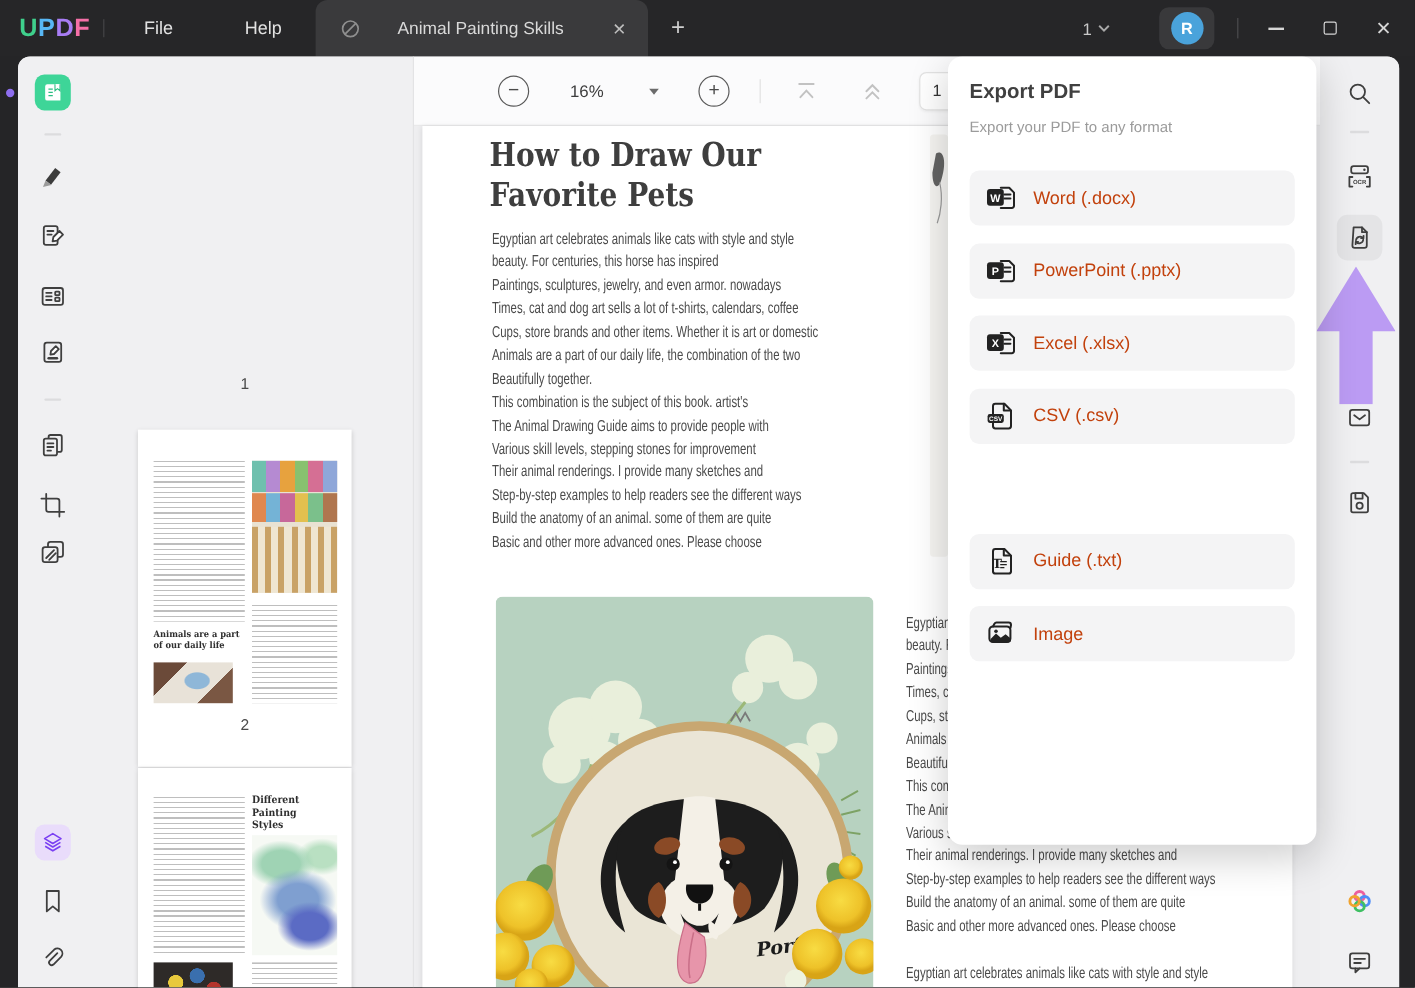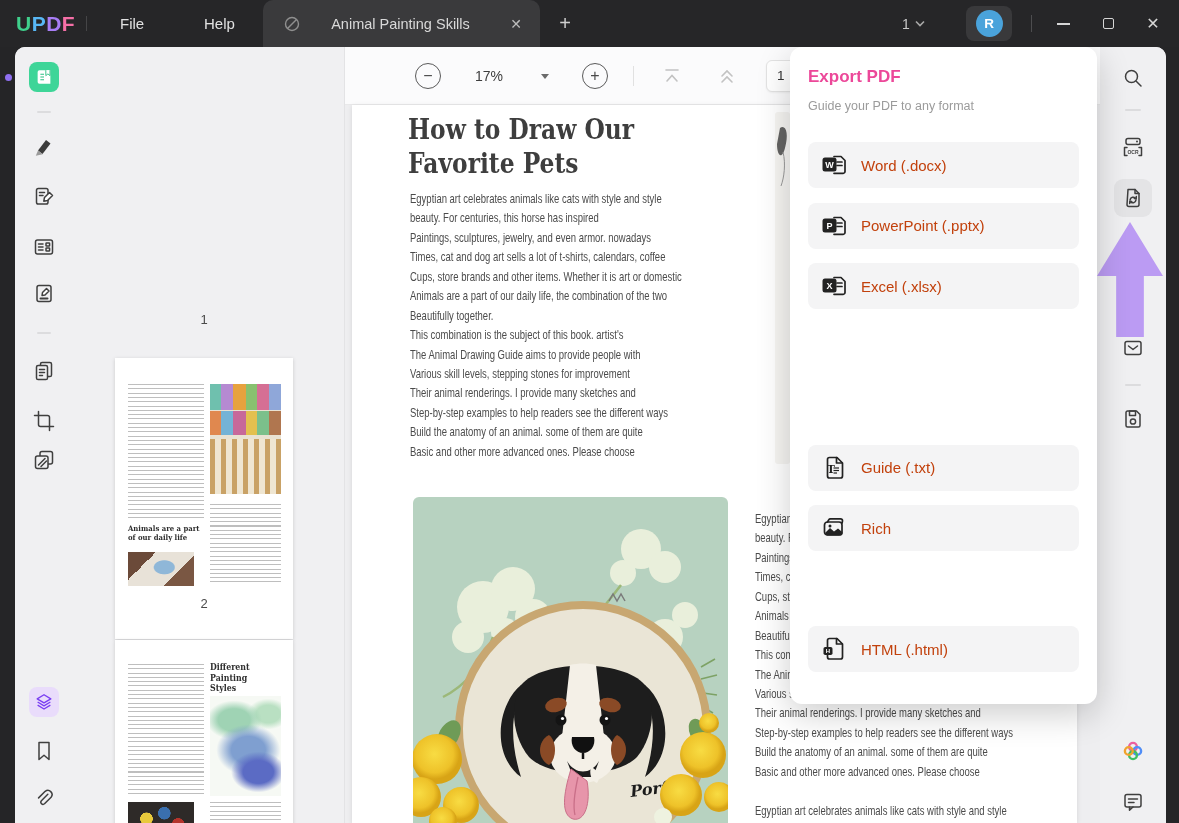--- a/index.html
+++ b/index.html
@@ -104,21 +104,21 @@
   
   .rrail{position:absolute;left:1085px;top:0;width:66px;height:776px;background:#f0f0f2;}
   .rr-item{position:absolute;left:22px;width:22px;height:22px;display:flex;align-items:center;justify-content:center;}
   .rr-active{position:absolute;left:14px;width:38px;height:38px;background:#e4e4e6;border-radius:9px;display:flex;align-items:center;justify-content:center;}
   .rr-div{position:absolute;left:25px;width:16px;height:2px;border-radius:1px;background:#dcdcde;}
   .up-arrow{position:absolute;left:1082px;top:175px;width:66px;height:115px;background:var(--accent-purple);opacity:.93;
     clip-path:polygon(50% 0,100% 47%,71% 47%,71% 100%,29% 100%,29% 47%,0 47%);}
 
   
   .xpanel{position:absolute;left:775px;top:0;width:307px;height:657px;background:#fff;border-radius:12px;box-shadow:0 10px 34px rgba(0,0,0,.20);z-index:60;}
-  .xtitle{position:absolute;left:18px;top:20px;font-size:17px;font-weight:700;color:#ec4899;}
+  .xtitle{position:absolute;left:18px;top:20px;font-size:17px;font-weight:700;color:#404040;}
   .xsub{position:absolute;left:18px;top:52px;font-size:12.5px;color:#9b9b9b;}
   .xitem{position:absolute;left:18px;width:271px;height:46px;background:#f4f4f5;border-radius:8px;display:flex;align-items:center;padding-left:13px;gap:14px;}
   .xlabel{font-size:15px;color:#c2410c;}
   .ic{stroke:#3f3f3f;stroke-width:1.5;fill:none;stroke-linecap:round;stroke-linejoin:round;}
   .icx{stroke:#222;stroke-width:1.7;fill:none;stroke-linecap:round;stroke-linejoin:round;}
 </style>
 </head>
 <body>
 
 <div class="app">
@@ -280,21 +280,21 @@
         <div class="mini-wc" style="left:95px;top:56px;width:71px;height:100px"></div>
         <div class="mini-buckets" style="left:13px;top:162px;width:66px;height:40px"></div>
         <div class="stripes" style="left:95px;top:162px;width:71px;height:40px"></div>
       </div>
     </div>
 
     <div class="main-toolbar">
       <div class="tbtn" style="left:70px">
           <span>−</span>
         </div>
-      <div class="zoomtxt" style="left:130px">17%</div>
+      <div class="zoomtxt" style="left:130px">16%</div>
       <div class="caret" style="left:196px"></div>
       <div class="tbtn" style="left:237px">
           <span>+</span>
         </div>
       <div class="tsep" style="left:288px"></div>
       <div class="tico" style="left:317px">
         <svg width="20" height="20" viewBox="0 0 20 20">
             <g stroke="#c2c2c2" stroke-width="1.6" fill="none" stroke-linecap="round">
               <line x1="4" y1="4" x2="16" y2="4"></line>
               <path d="M5 15 L10 9.5 L15 15"></path>
@@ -493,21 +493,21 @@
             <line x1="6.5" y1="11.5" x2="12" y2="11.5"></line>
             <path d="M7.5 16 v3.2 L11 16"></path>
         </svg>
       </div>
     </div>
 
     <div class="up-arrow"></div>
 
     <div class="xpanel">
       <div class="xtitle">Export PDF</div>
-      <div class="xsub">Guide your PDF to any format</div>
+      <div class="xsub">Export your PDF to any format</div>
 
       <div class="xitem" style="top:95px">
         <svg width="26" height="26" viewBox="0 0 26 26">
           <path class="icx" d="M13 4.5 h7 l4 4 v11 a1.8 1.8 0 0 1-1.8 1.8 H13"></path>
             <line class="icx" x1="16" y1="10" x2="21" y2="10"></line>
             <line class="icx" x1="16" y1="13.5" x2="21" y2="13.5"></line>
           <rect x="1.5" y="5.5" width="14" height="14" rx="2.5" fill="#222"></rect>
           <text x="8.5" y="16.4" text-anchor="middle" font-size="9" font-weight="700" fill="#fff" font-family="'Liberation Sans',sans-serif">W</text>
         </svg>
         <span class="xlabel">Word (.docx)</span>
@@ -528,20 +528,29 @@
         <svg width="26" height="26" viewBox="0 0 26 26">
           <path class="icx" d="M13 4.5 h7 l4 4 v11 a1.8 1.8 0 0 1-1.8 1.8 H13"></path>
             <line class="icx" x1="16" y1="10" x2="21" y2="10"></line>
             <line class="icx" x1="16" y1="13.5" x2="21" y2="13.5"></line>
           <rect x="1.5" y="5.5" width="14" height="14" rx="2.5" fill="#222"></rect>
           <text x="8.5" y="16.4" text-anchor="middle" font-size="9" font-weight="700" fill="#fff" font-family="'Liberation Sans',sans-serif">X</text>
         </svg>
         <span class="xlabel">Excel (.xlsx)</span>
       </div>
 
+      <div class="xitem" style="top:276.5px">
+        <svg width="26" height="26" viewBox="0 0 26 26">
+          <path class="icx" d="M8.5 2.5 h7.5 l5.5 5.5 v13 a2 2 0 0 1-2 2 h-11 a2 2 0 0 1-2-2 v-16.5 a2 2 0 0 1 2-2 z"></path>
+            <path class="icx" d="M15.5 2.5 v5.5 h5.5"></path>
+          <rect x="2" y="11" width="13.5" height="7.5" rx="1.8" fill="#222"></rect>
+          <text x="8.75" y="16.6" text-anchor="middle" font-size="5.4" font-weight="700" fill="#fff" font-family="'Liberation Sans',sans-serif">CSV</text>
+        </svg>
+        <span class="xlabel">CSV (.csv)</span>
+      </div>
 
 
       <div class="xitem" style="top:397.5px">
         <svg width="26" height="26" viewBox="0 0 26 26">
           <path class="icx" d="M8.5 2.5 h7.5 l5.5 5.5 v13 a2 2 0 0 1-2 2 h-11 a2 2 0 0 1-2-2 v-16.5 a2 2 0 0 1 2-2 z"></path>
             <path class="icx" d="M15.5 2.5 v5.5 h5.5"></path>
           <text x="6" y="18" font-family="'DejaVu Serif',serif" font-size="10.5" font-weight="700" fill="#222">T</text>
           <g stroke="#222" stroke-width="1.2">
               <line x1="12.5" y1="13" x2="18" y2="13"></line>
               <line x1="12.5" y1="15.5" x2="18" y2="15.5"></line>
@@ -551,29 +560,20 @@
         <span class="xlabel">Guide (.txt)</span>
       </div>
 
       <div class="xitem" style="top:458px">
         <svg width="26" height="26" viewBox="0 0 26 26">
           <path class="icx" d="M6.5 7 l1.2-2.2 a2 2 0 0 1 1.8-1 h10 a2 2 0 0 1 2 2 l-.4 2.2"></path>
           <rect class="icx" x="3.5" y="7" width="17.5" height="13" rx="3"></rect>
           <path d="M4.5 17.5 l4.5-4.5 4 3.5 4-3 4.5 3.8 v1.2 a2 2 0 0 1-2 2 h-13 a2 2 0 0 1-2-2 z" fill="#222"></path>
           <circle cx="9" cy="11" r="1.5" fill="#222"></circle>
         </svg>
-        <span class="xlabel">Rich</span>
-      </div>
-
-
-      <div class="xitem" style="top:579px">
-        <svg width="26" height="26" viewBox="0 0 26 26">
-          <path class="icx" d="M8.5 2.5 h7.5 l5.5 5.5 v13 a2 2 0 0 1-2 2 h-11 a2 2 0 0 1-2-2 v-16.5 a2 2 0 0 1 2-2 z"></path>
-            <path class="icx" d="M15.5 2.5 v5.5 h5.5"></path>
-          <rect x="2.5" y="11" width="9" height="8" rx="1.8" fill="#222"></rect>
-          <text x="7" y="17.2" text-anchor="middle" font-size="6" font-weight="700" fill="#fff" font-family="'Liberation Sans',sans-serif">H</text>
-        </svg>
-        <span class="xlabel">HTML (.html)</span>
-      </div>
+        <span class="xlabel">Image</span>
+      </div>
+
+
     </div>
 
   </div>
 </div>
 
 </body></html>

